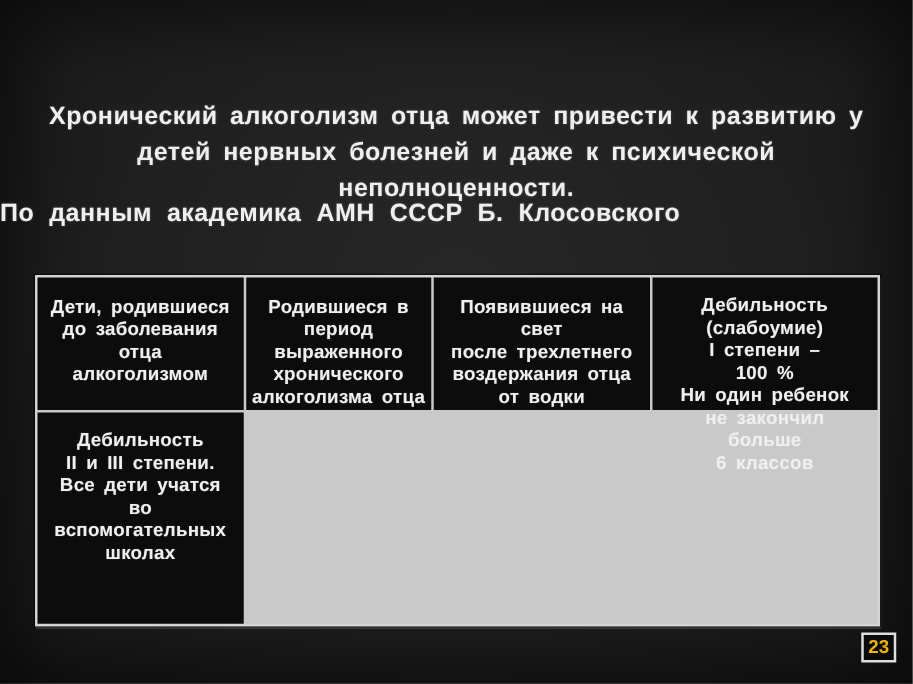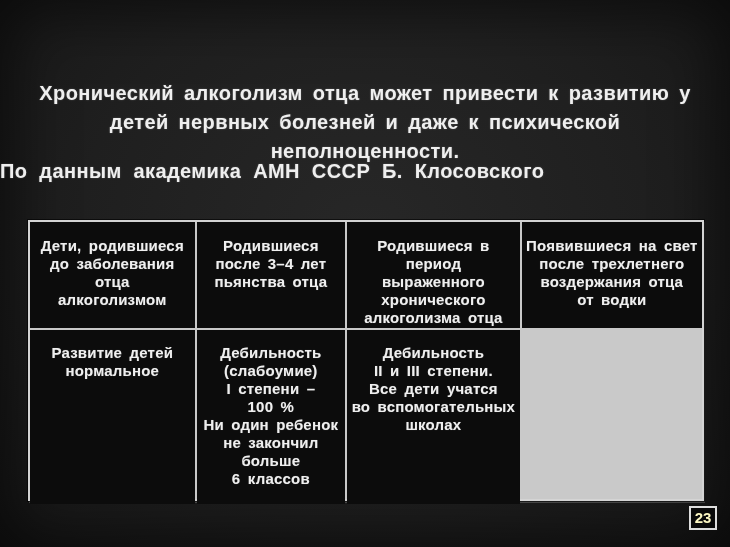--- a/index.html
+++ b/index.html
@@ -62,56 +62,51 @@
     text-shadow: 0 0 1px rgba(255,255,255,0.3);
   }
   .cell.header { padding-top: 15px; }
   .page-number {
     position: absolute;
     right: 13px; bottom: 17px;
     min-width: 18px;
     padding: 1px 3px 2px 3px;
     border: 2px solid #dedede;
     background: #0a0a0a;
-    color: #fef9c3;
+    color: #eab308;
     font-size: 15px;
     line-height: 17px;
     text-align: center;
   }
 </style>
 </head>
 <body>
 
 <div class="vignette"></div>
 
 <div class="title">Хронический алкоголизм отца может привести к развитию у
 детей нервных болезней и даже к психической неполноценности.</div>
 
 <div class="subtitle">По данным академика АМН СССР Б. Клосовского</div>
 
 <div class="data-table">
   <div class="cell header">Дети, родившиеся
 до заболевания
 отца
 алкоголизмом</div>
-  <div class="cell header">Родившиеся
-после 3–4 лет
-пьянства отца</div>
   <div class="cell header">Родившиеся в
 период
 выраженного
 хронического
 алкоголизма отца</div>
   <div class="cell header">Появившиеся на свет
 после трехлетнего
 воздержания отца
 от водки</div>
 
-  <div class="cell body">Развитие детей
-нормальное</div>
   <div class="cell body">Дебильность
 (слабоумие)
 I степени –
 100 %
 Ни один ребенок
 не закончил
 больше
 6 классов</div>
   <div class="cell body">Дебильность
 II и III степени.

